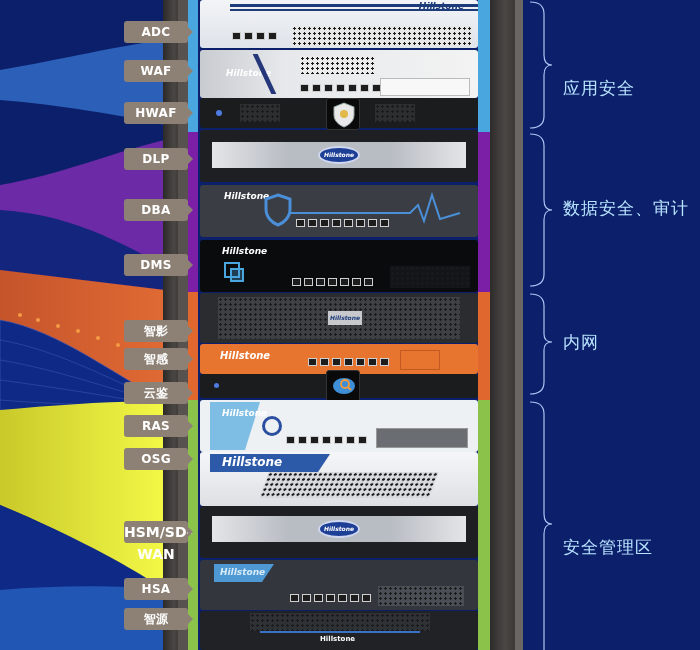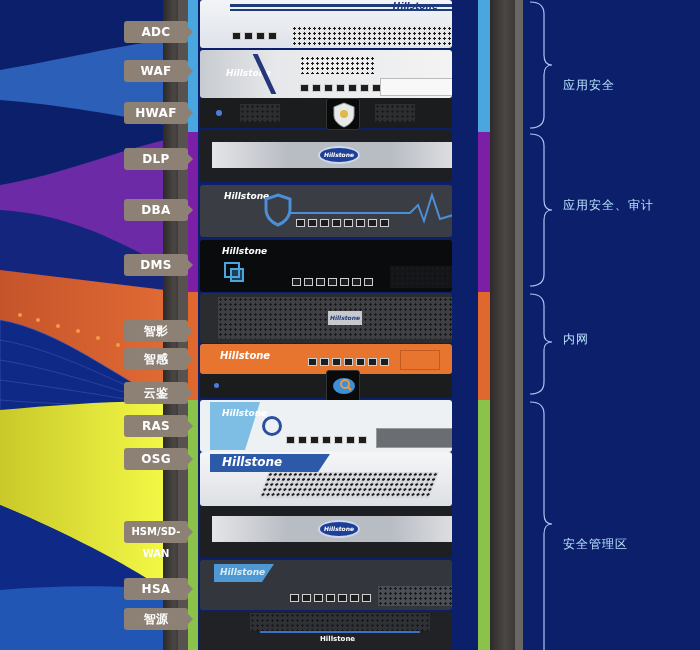--- a/index.html
+++ b/index.html
@@ -17,43 +17,43 @@
 
   .band { position: absolute; left: 188px; width: 10px; }
   .band.r { left: 478px; width: 12px; }
 
   .tag {
     position: absolute; left: 124px; width: 64px; height: 22px;
     background: #8d8175; color: #ffffff; border-radius: 3px;
     font-family: "DejaVu Sans", sans-serif; font-weight: bold; font-size: 12px;
     line-height: 22px; text-align: center; letter-spacing: 0.3px;
   }
-  .tag.small { font-size: 10px; letter-spacing: 0; }
+  .tag.small { font-size: 14px; letter-spacing: 0; }
   .tag::after {
     content: ""; position: absolute; right: -5px; top: 6px;
     border-left: 5px solid #8d8175; border-top: 5px solid transparent; border-bottom: 5px solid transparent;
   }
 
-  .device { position: absolute; left: 200px; width: 252px; border-radius: 3px; overflow: hidden; }
+  .device { position: absolute; left: 200px; width: 278px; border-radius: 3px; overflow: hidden; }
   .dev-brand { position: absolute; font-family: "DejaVu Sans", sans-serif; font-style: italic; font-weight: bold; font-size: 9px; }
   .port-row { position: absolute; display: flex; gap: 3px; }
   .port { width: 9px; height: 8px; background: #1d1d1d; border: 1px solid #cfcfcf; }
   .vent { position: absolute; background-image: radial-gradient(#1a1a1a 35%, transparent 40%); background-size: 5px 5px; }
   .oval-logo {
     position: absolute; width: 42px; height: 18px; border-radius: 50%;
     background: #1d3f96; border: 2px solid #cfd7ef; color: #fff;
     font-size: 6px; font-style: italic; font-weight: bold; text-align: center; line-height: 14px;
   }
   .badge-box {
     position: absolute; width: 34px; height: 32px; background: #0a0a0a; border-radius: 3px; border: 1px solid #333;
   }
 
   .brace { position: absolute; left: 530px; width: 24px; }
   .section-label {
-    position: absolute; left: 563px; color: #b9e4ff; font-size: 12px;
+    position: absolute; left: 563px; color: #b9e4ff; font-size: 17px;
     font-family: "DejaVu Sans", sans-serif; letter-spacing: 1px; white-space: nowrap;
   }
 </style>
 </head>
 <body>
 
 <svg class="bg" viewBox="0 0 700 650" preserveAspectRatio="none">
   <defs>
     <linearGradient id="yel" x1="0" y1="0" x2="1" y2="0">
       <stop offset="0" stop-color="#c9c92a"></stop>
@@ -289,15 +289,15 @@
   <path d="M0,2 Q14,2 14,14 L14,68 Q14,78 22,78 Q14,78 14,88 L14,142 Q14,154 0,154" fill="none" stroke="#a9c6f3" stroke-width="1.2"></path>
 </svg>
 <svg class="brace" style="top:292px;height:104px" viewBox="0 0 24 104" preserveAspectRatio="none">
   <path d="M0,2 Q14,2 14,14 L14,42 Q14,50 22,50 Q14,50 14,58 L14,90 Q14,102 0,102" fill="none" stroke="#a9c6f3" stroke-width="1.2"></path>
 </svg>
 <svg class="brace" style="top:400px;height:250px" viewBox="0 0 24 250" preserveAspectRatio="none">
   <path d="M0,2 Q14,2 14,14 L14,114 Q14,124 22,124 Q14,124 14,134 L14,250" fill="none" stroke="#a9c6f3" stroke-width="1.2"></path>
 </svg>
 
 <div class="section-label" style="top:77px">应用安全</div>
-<div class="section-label" style="top:197px">应用安全、审计</div>
+<div class="section-label" style="top:197px">数据安全、审计</div>
 <div class="section-label" style="top:331px">内网</div>
 <div class="section-label" style="top:536px">安全管理区</div>
 
 </body></html>

